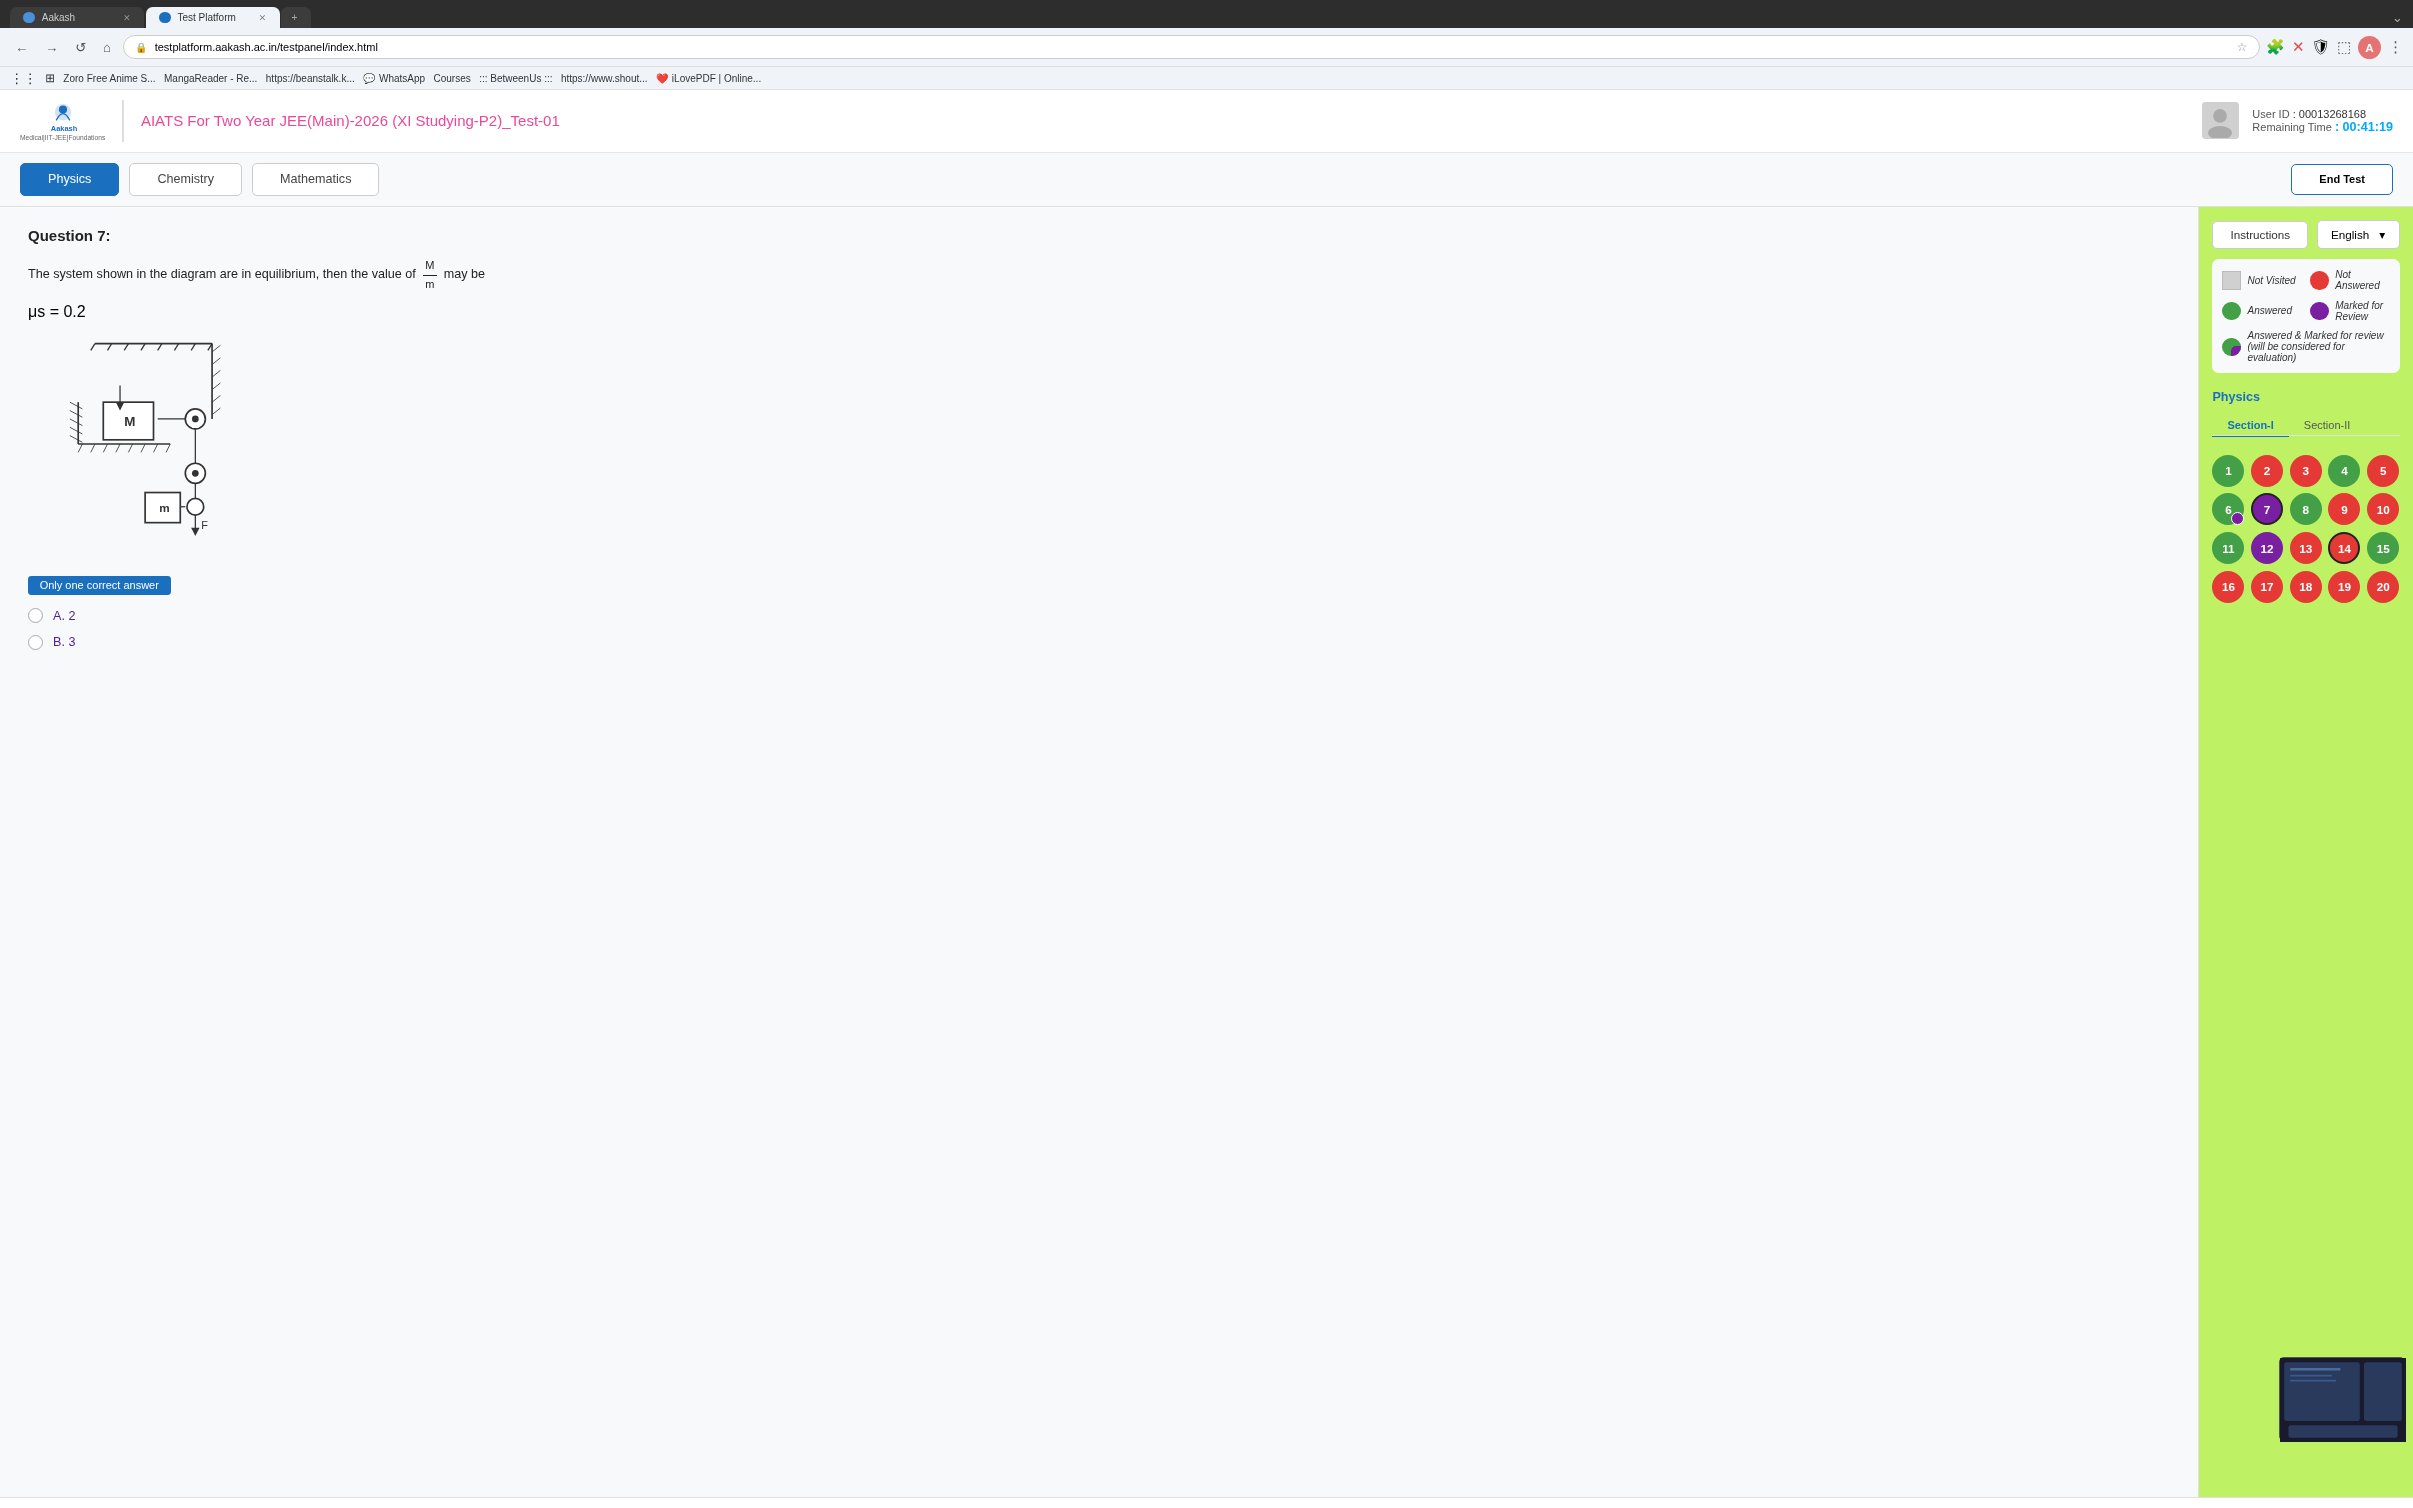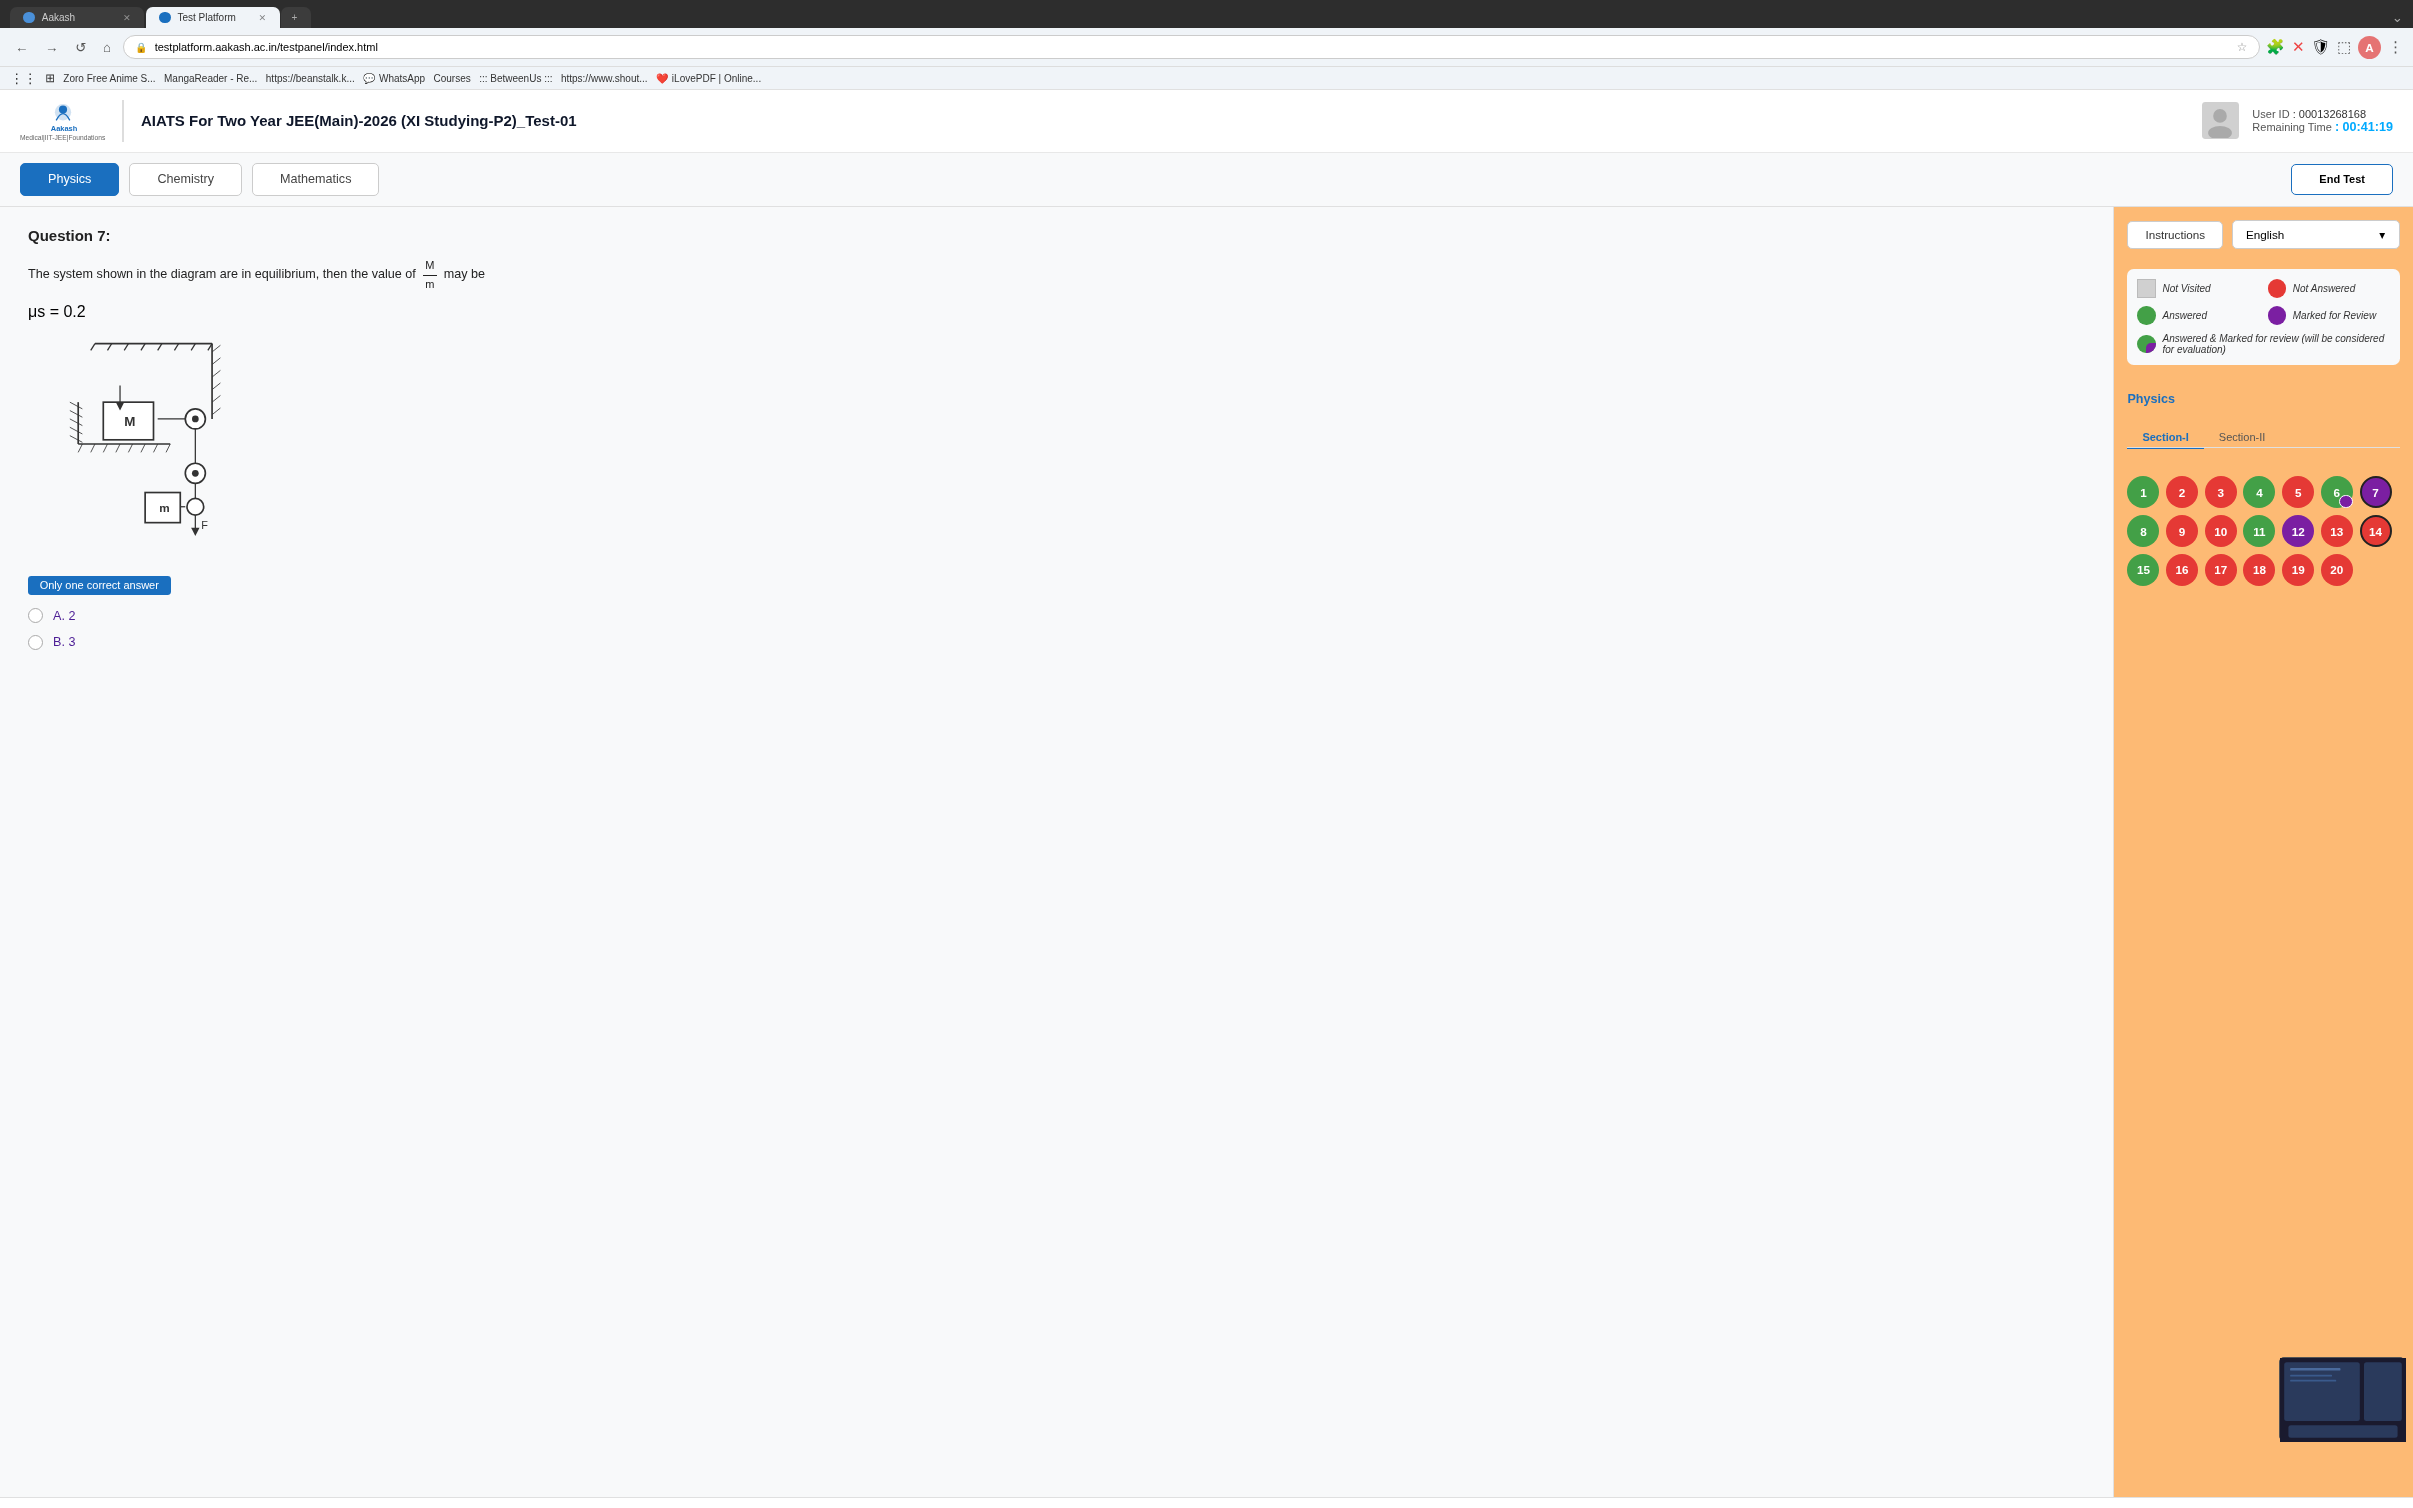--- a/index.html
+++ b/index.html
@@ -21,21 +21,21 @@
 
     
     .app-container { background: white; min-height: calc(100vh - 109px); }
 
     
     .header { display: flex; align-items: center; justify-content: space-between; padding: 10px 20px; border-bottom: 1.7px solid #e8e8e8; background: white; }
     .header-left { display: flex; align-items: center; gap: 17px; }
     .logo-area { display: flex; flex-direction: column; align-items: center; }
     .logo-icon { width: 34px; height: 34px; }
     .header-divider { width: 1.7px; height: 42px; background: #ddd; }
-    .exam-title { font-size: 15px; font-weight: bold; color: #0f172a; }
+    .exam-title { font-size: 15px; font-weight: normal; color: #ec4899; }
     .header-right { display: flex; align-items: center; gap: 13.4px; }
     .user-avatar { width: 37px; height: 37px; background: #d0d0d0; border-radius: 3.4px; display: flex; align-items: center; justify-content: center; }
     .user-info { font-size: 11px; color: #333; }
     .user-info .label { color: #555; }
     .user-info .time { color: #00aaff; font-weight: bold; font-size: 12.6px; }
 
     
     .subject-tabs { display: flex; align-items: center; padding: 10px 20px; gap: 10px; background: #f8f9fa; border-bottom: 0.8px solid #e0e0e0; }
     .subject-tab { padding: 8.4px 27px; border-radius: 5px; font-size: 12.6px; font-weight: 500; cursor: pointer; border: 1.3px solid #ccc; background: white; color: #444; }
     .subject-tab.active { background: #1a6fbf; color: white; border-color: #1a6fbf; }
@@ -62,21 +62,21 @@
     .option-radio { width: 15px; height: 15px; border-radius: 50%; border: 1.7px solid #aaa; background: white; flex-shrink: 0; }
 
     
     .bottom-nav { display: flex; align-items: center; justify-content: space-between; padding: 11.7px 20px; background: white; border-top: 1.7px solid #e0e0e0; position: sticky; bottom: 0; }
     .nav-action-btn { padding: 8.4px 23.5px; border: 1.7px solid #1a6fbf; border-radius: 5px; background: white; color: #1a6fbf; font-size: 12.6px; font-weight: 600; cursor: pointer; display: flex; align-items: center; gap: 6.7px; }
     .nav-action-btn.clear { color: #333; border-color: #999; background: white; }
     .nav-action-btn.mark { color: #1a6fbf; border-color: #1a6fbf; }
     .nav-action-btn.next { background: white; }
 
     
-    .right-panel { width: 300px; background: #fdba74; border-left: 0.8px solid #e0e0e0; padding: 13.4px; display: flex; flex-direction: column; gap: 20px; }
+    .right-panel { width: 215px; background: #bef264; border-left: 0.8px solid #e0e0e0; padding: 13.4px; display: flex; flex-direction: column; gap: 10px; }
     .lang-row { display: flex; align-items: center; gap: 8.4px; }
     .instructions-btn { padding: 6.7px 17px; border: 1.3px solid #ccc; border-radius: 5px; background: white; color: #333; font-size: 11.7px; cursor: pointer; }
     .lang-select { display: flex; align-items: center; gap: 5px; padding: 6.7px 13.4px; border: 1.3px solid #ccc; border-radius: 5px; background: white; font-size: 11.7px; cursor: pointer; flex: 1; }
 
     
     .legend-grid { display: grid; grid-template-columns: 1fr 1fr; gap: 8.4px; padding: 10px; background: #f8f9fa; border-radius: 6.7px; font-style: italic; }
     .legend-item { display: flex; align-items: center; gap: 6.7px; font-size: 10px; color: #333; }
     .legend-circle { width: 18.4px; height: 18.4px; border-radius: 50%; flex-shrink: 0; }
     .lc-grey { background: #d0d0d0; border: 1.7px solid #bbb; width: 18.4px; height: 18.4px; flex-shrink: 0; }
     .lc-red { background: #e53935; }

